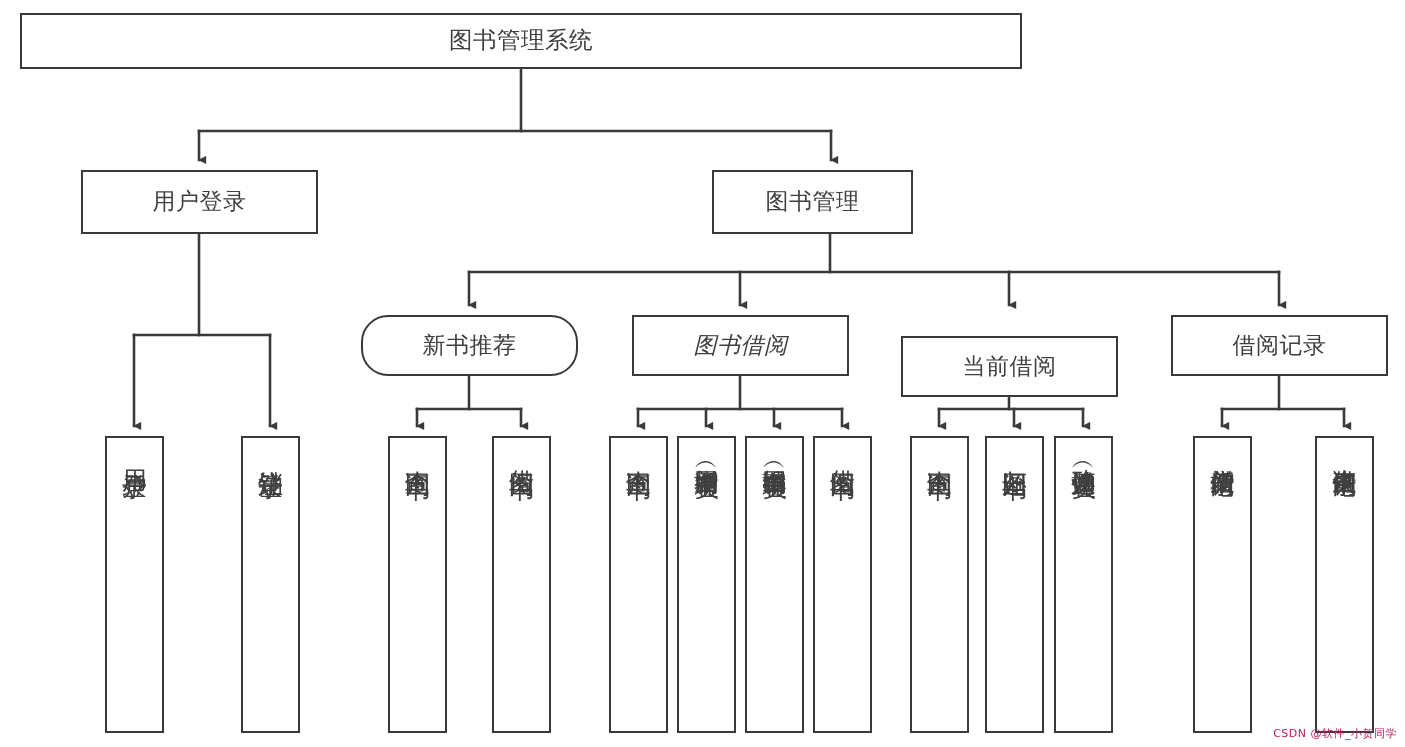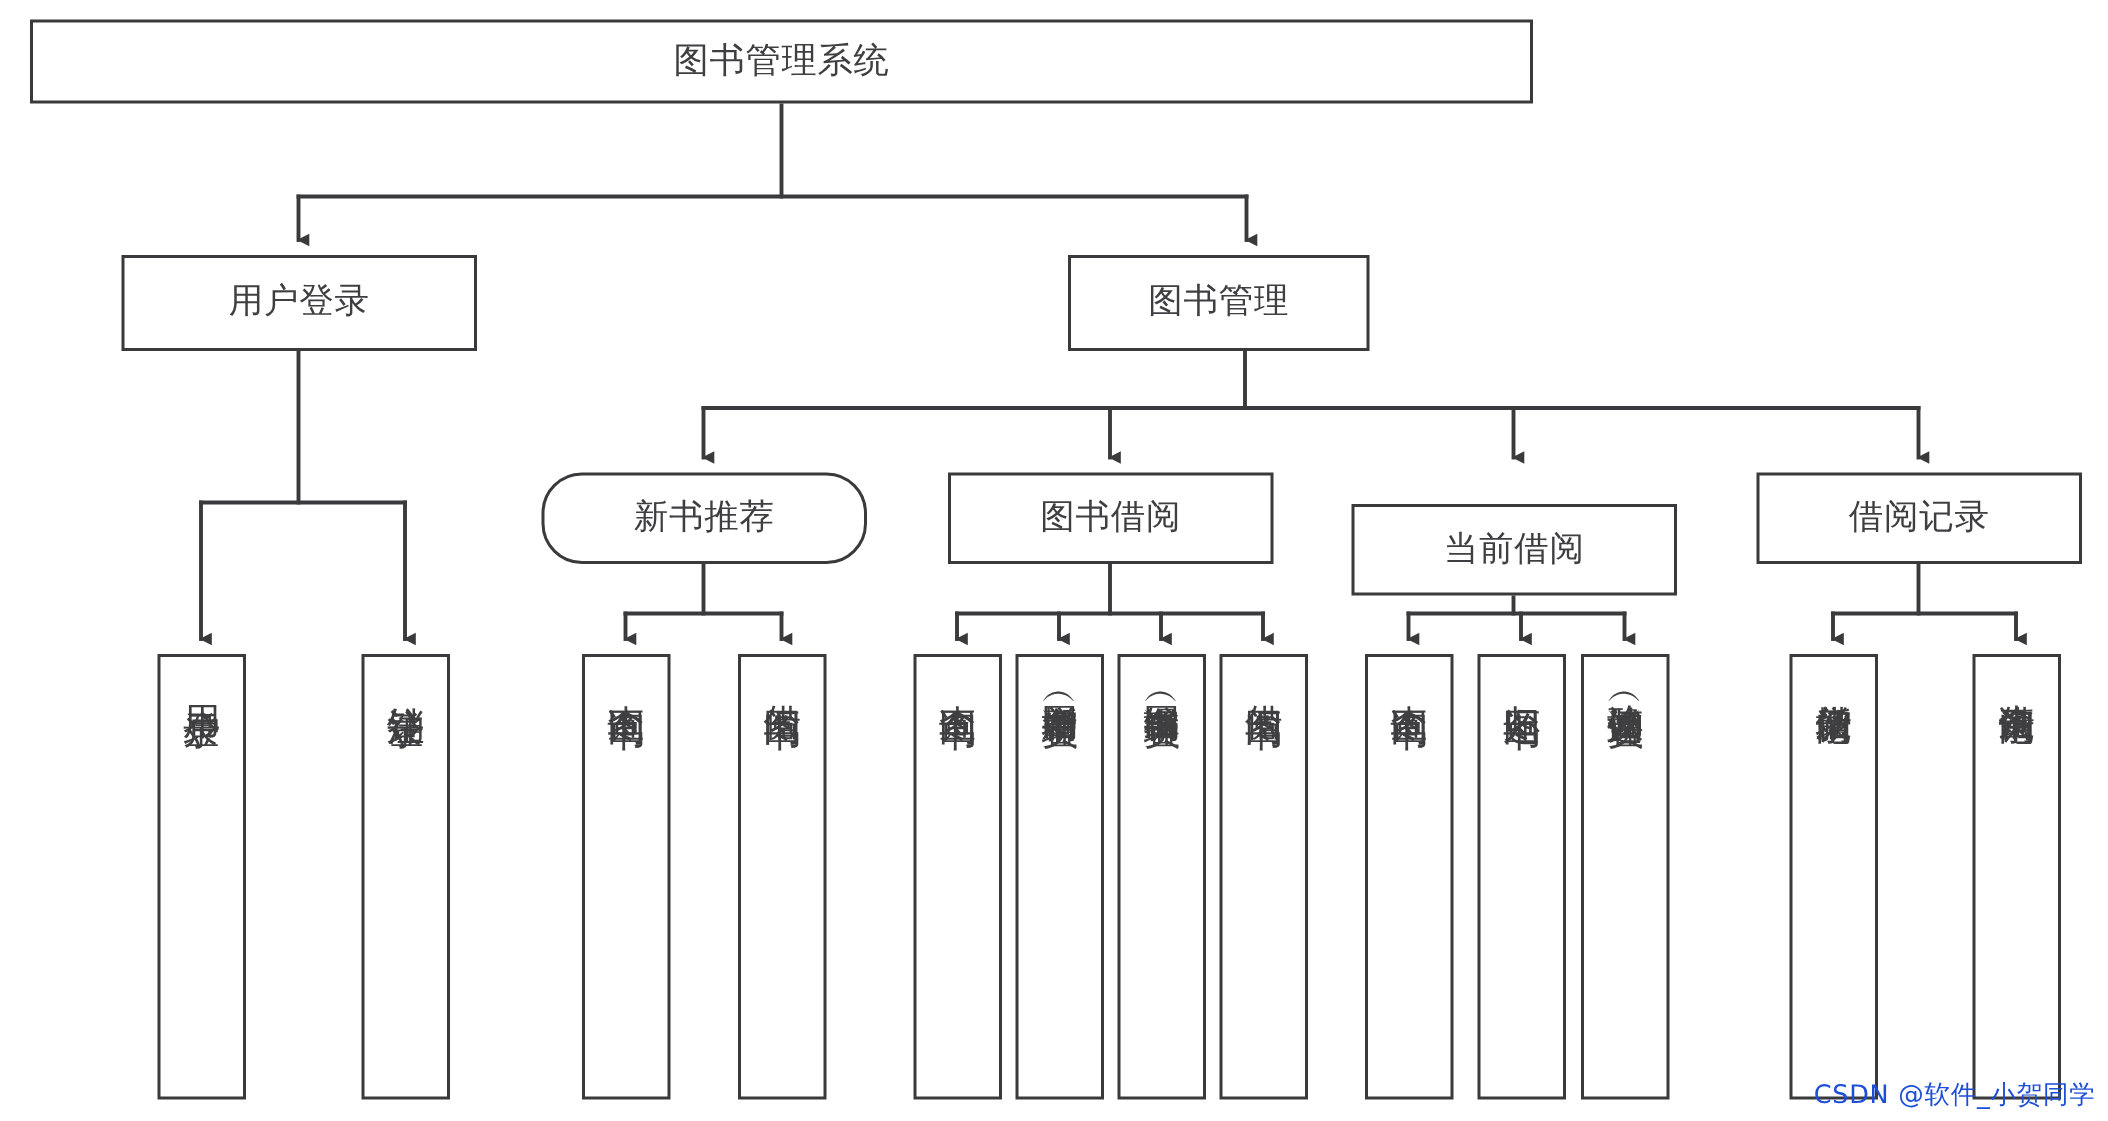--- a/index.html
+++ b/index.html
@@ -66,22 +66,22 @@
     white-space: pre;
   }
   .node.vert.tall .label {
     font-size: 24px;
     letter-spacing: 1px;
   }
   #watermark {
     position: absolute;
     right: 8px;
     bottom: 6px;
-    font-size: 17px;
-    color: #1d4ed8;
+    font-size: 11px;
+    color: #be185d;
     letter-spacing: 0.5px;
     z-index: 5;
     white-space: nowrap;
   }
 </style>
 </head>
 <body>
 
 <div id="diagram">
 
@@ -142,21 +142,21 @@
   <div class="node horiz" style="left:81px; top:170px; width:237px; height:64px;">
     <span class="label">用户登录</span>
   </div>
   <div class="node horiz" style="left:712px; top:170px; width:201px; height:64px;">
     <span class="label">图书管理</span>
   </div>
 
   <div class="node horiz" style="left:361px; top:315px; width:217px; height:61px;border-radius:27px;">
     <span class="label">新书推荐</span>
   </div>
-  <div class="node horiz" style="left:632px; top:315px; width:217px; height:61px;">
+  <div class="node horiz" style="left:632px; top:315px; width:217px; height:61px;font-style:italic;">
     <span class="label">图书借阅</span>
   </div>
   <div class="node horiz" style="left:901px; top:315px; width:217px; height:61px;margin-top:21px;">
     <span class="label">当前借阅</span>
   </div>
   <div class="node horiz" style="left:1171px; top:315px; width:217px; height:61px;">
     <span class="label">借阅记录</span>
   </div>
 
   <div class="node vert" style="left:105px; top:436px; width:59px; height:297px;">

